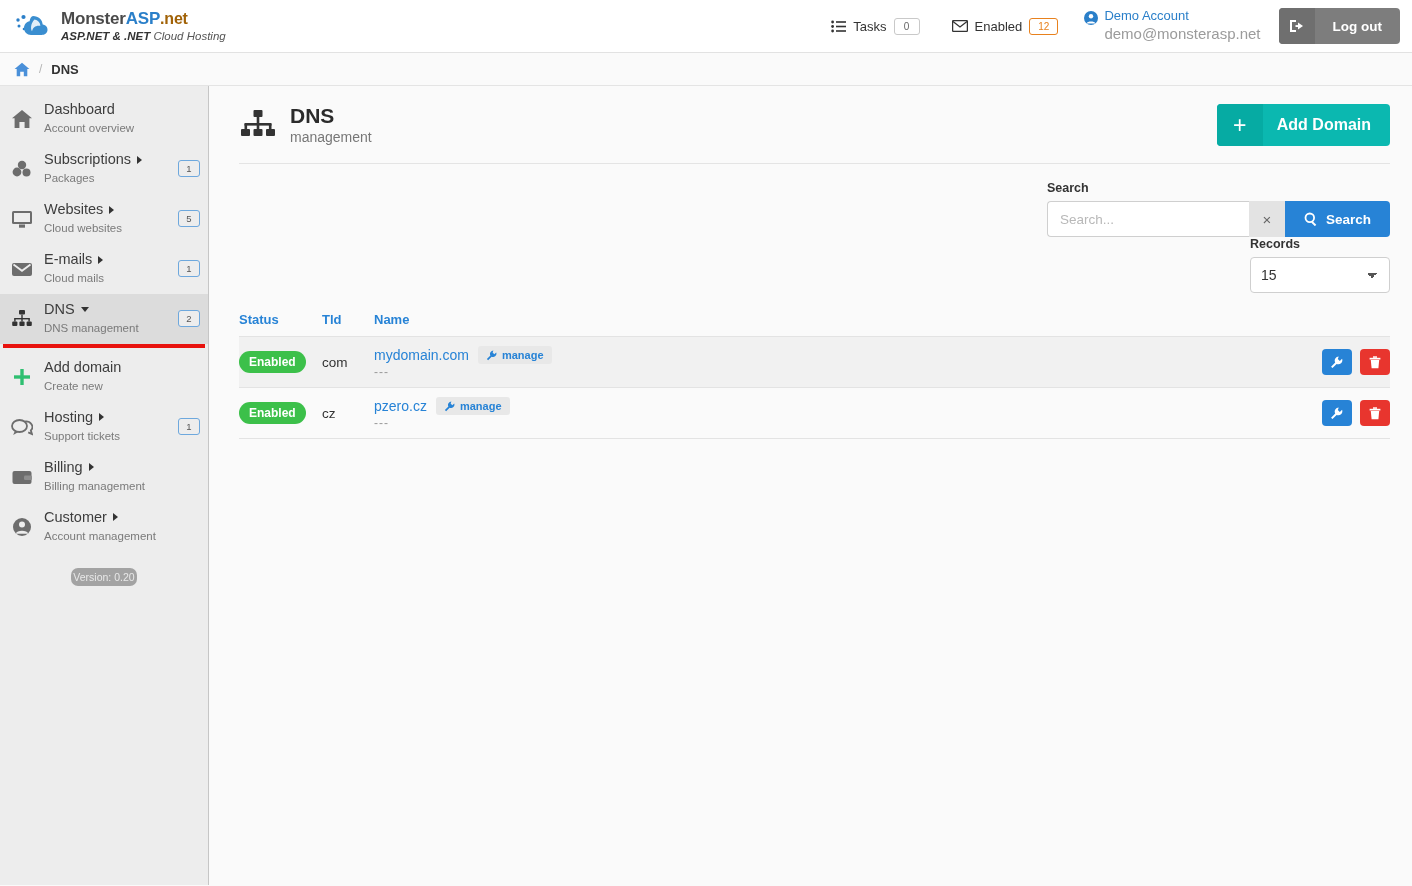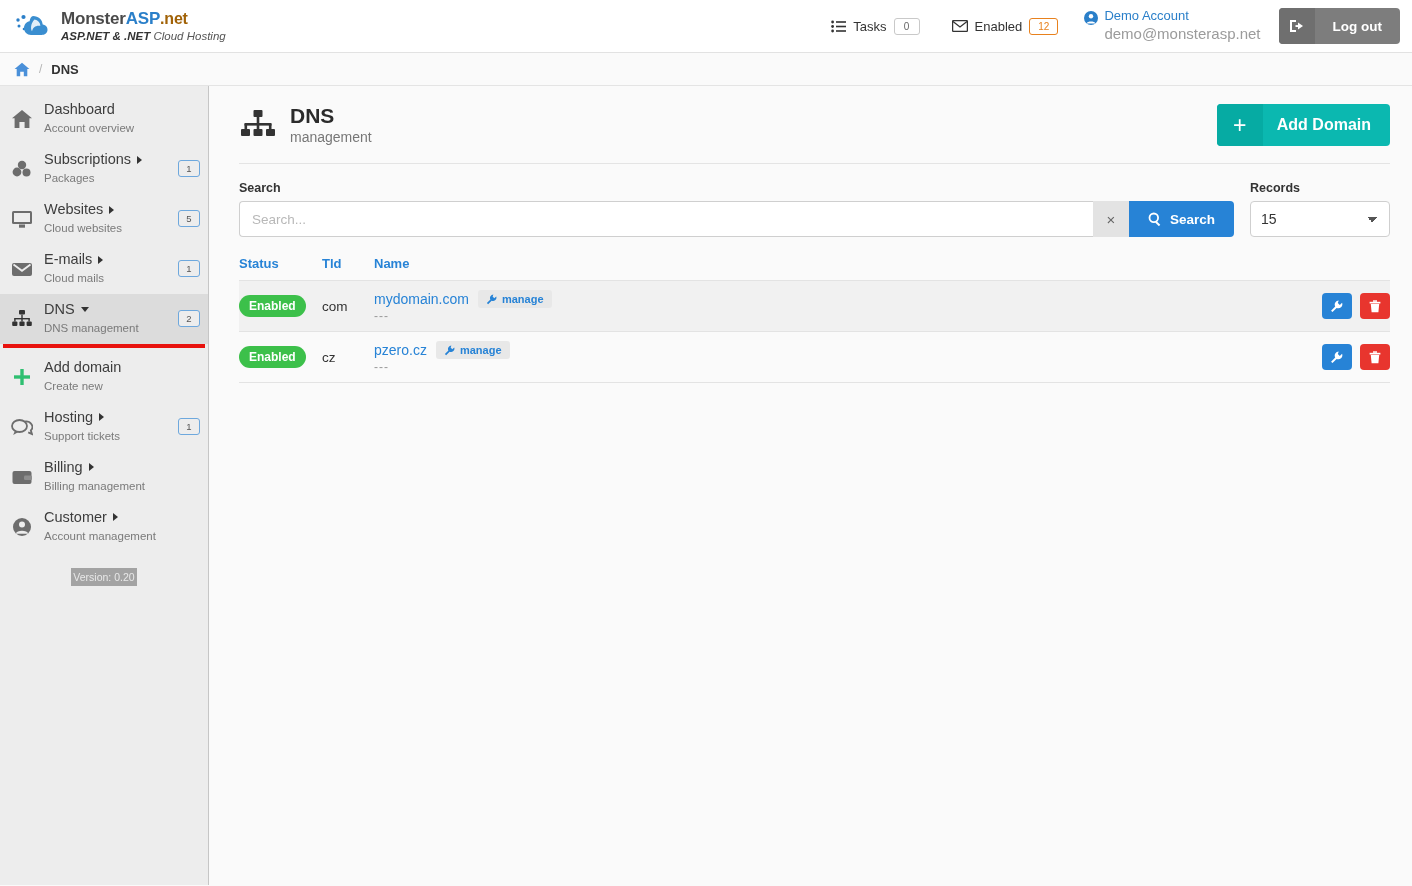--- a/index.html
+++ b/index.html
@@ -159,21 +159,21 @@
   }
   .nav-item.add .nav-ico { color: #2fbf71; font-size: 22px; font-weight: bold; }
   .nav-item.add .nav-label { color: #3d3d3d; }
   .version-pill {
     margin: 16px auto 0 auto;
     width: 66px;
     text-align: center;
     background: #9c9c9c;
     color: #e8e8e8;
     font-size: 10.5px;
-    border-radius: 0;
+    border-radius: 7px;
     padding: 3px 0;
     opacity: .9;
   }
 
   
   .main { flex: 1; background: #fafafa; padding: 18px 22px 0 30px; overflow: hidden; }
   .page-head {
     display: flex; align-items: center;
     padding-bottom: 17px;
     border-bottom: 1px solid #e4e4e4;
@@ -198,22 +198,23 @@
     color: #fff; font-size: 23px; line-height: 1;
   }
   .add-domain-btn .lbl {
     display: flex; align-items: center;
     padding: 0 19px 0 14px;
     color: #fff; font-size: 16px; font-weight: bold;
   }
 
   
   .search-row {
-    display: flex; align-items: flex-end; gap: 12px;
+    display: flex; align-items: flex-end; gap: 0;
     margin-top: 17px;
+    flex-direction: column;
   }
   .search-group { flex: 1; }
   .fld-label { font-size: 12.5px; font-weight: bold; color: #333; margin-bottom: 6px; }
   .search-controls { display: flex; }
   .search-input {
     flex: 1;
     height: 36px;
     border: 1px solid #cfcfcf;
     border-right: none;
     border-radius: 4px 0 0 4px;

